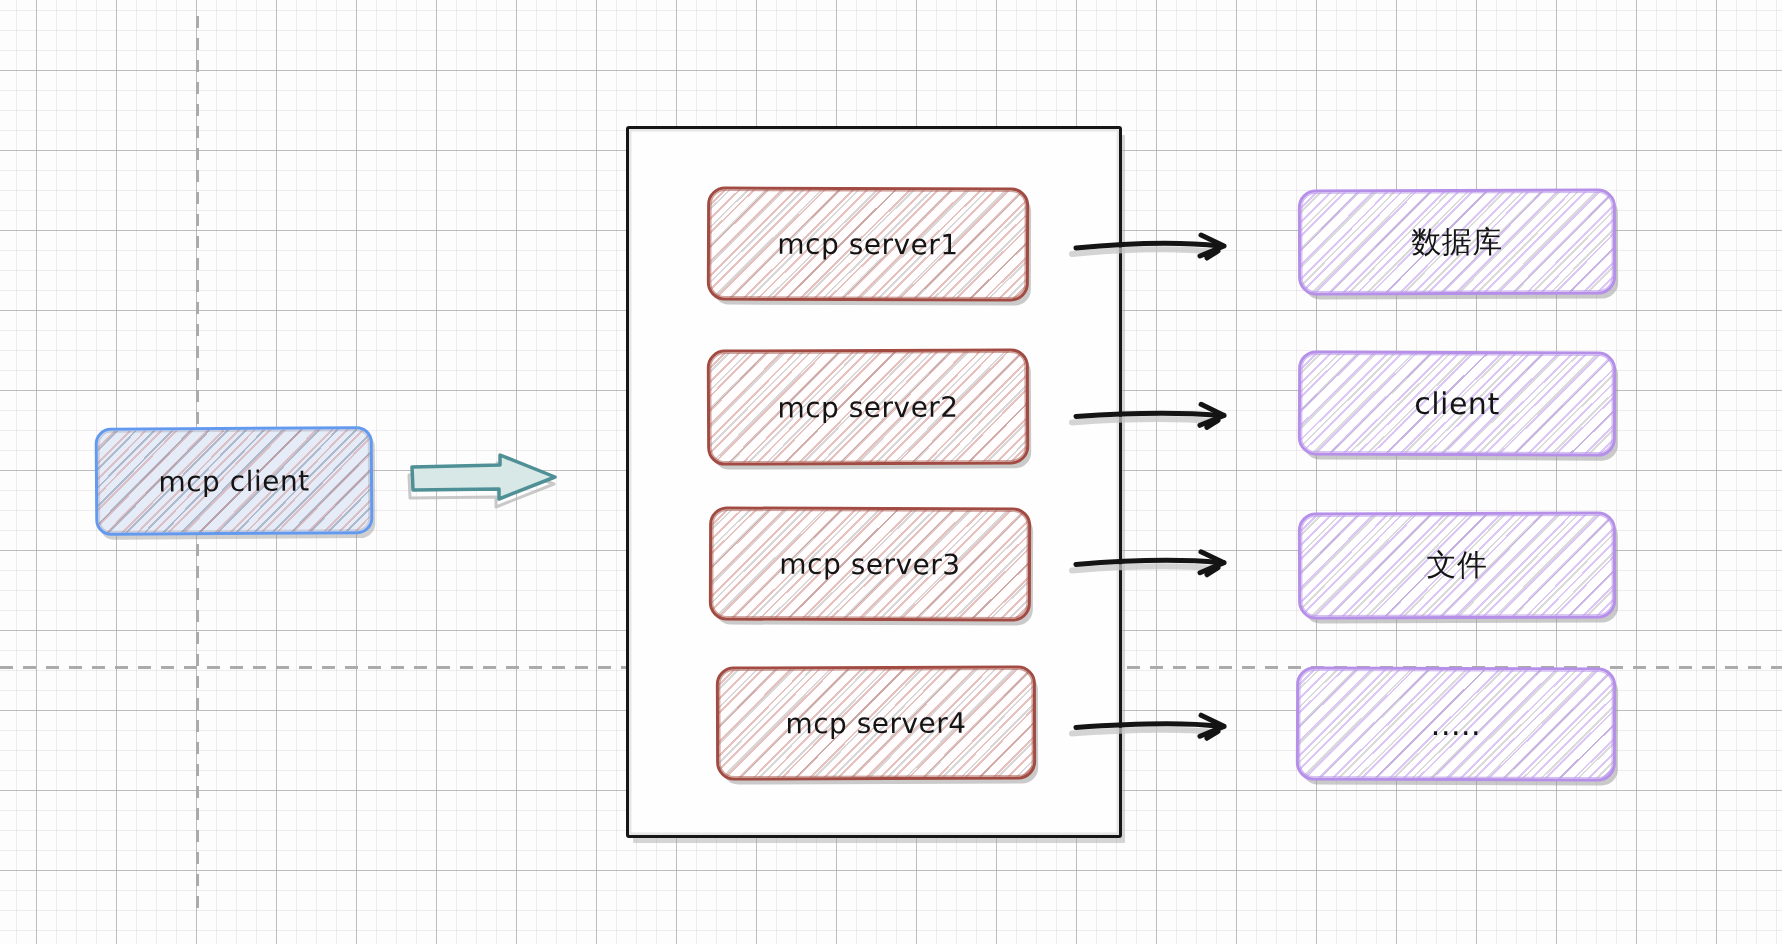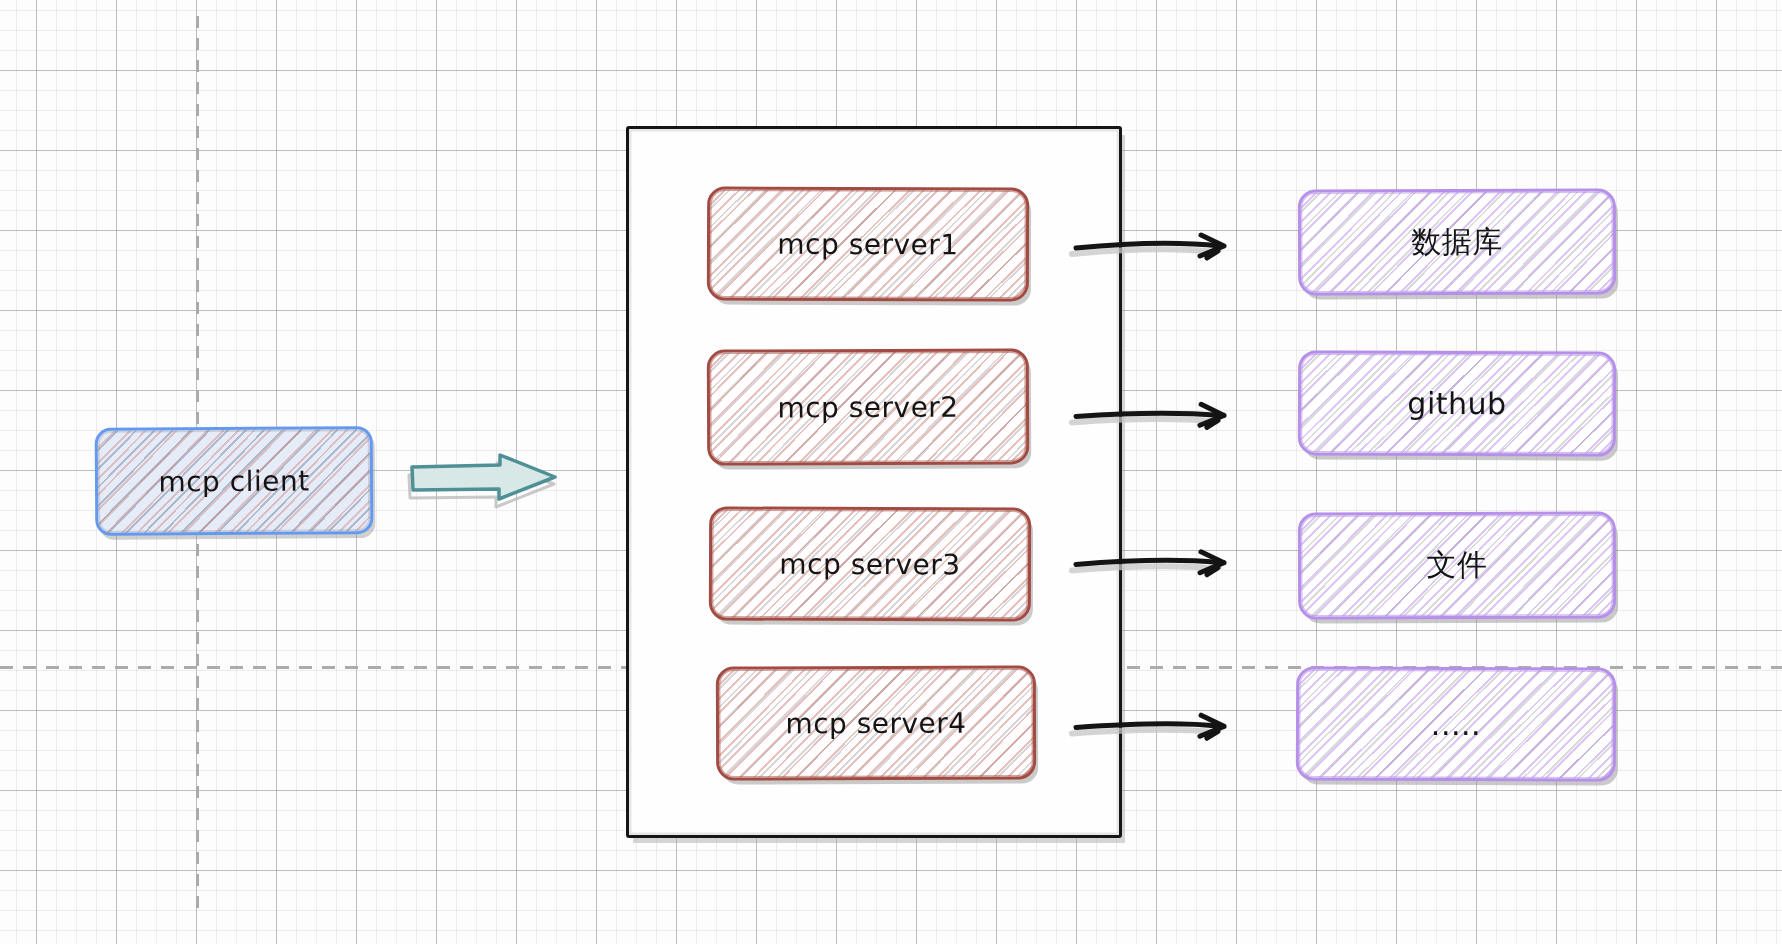--- a/index.html
+++ b/index.html
@@ -167,21 +167,21 @@
   <svg class="connector a4" viewBox="0 0 180 44">
     <path d="M8 22 C 60 18, 115 16, 152 20" fill="none" stroke="#c6c6c6" stroke-width="6" stroke-linecap="round" opacity="0.75" transform="translate(-4,6)"></path>
     <path d="M8 22 C 60 18, 115 16, 152 20" fill="none" stroke="#141414" stroke-width="5" stroke-linecap="round"></path>
     <path d="M156 20 L133 9 M156 20 L132 30 M150 25 L139 32" fill="none" stroke="#141414" stroke-width="5" stroke-linecap="round"></path>
   </svg>
 
   <div class="node resource r1">
     <span>数据库</span>
   </div>
   <div class="node resource r2">
-    <span>github</span>
+    <span>client</span>
   </div>
   <div class="node resource r3">
     <span>文件</span>
   </div>
   <div class="node resource r4">
     <span>.....</span>
   </div>
 
 </div>
 

